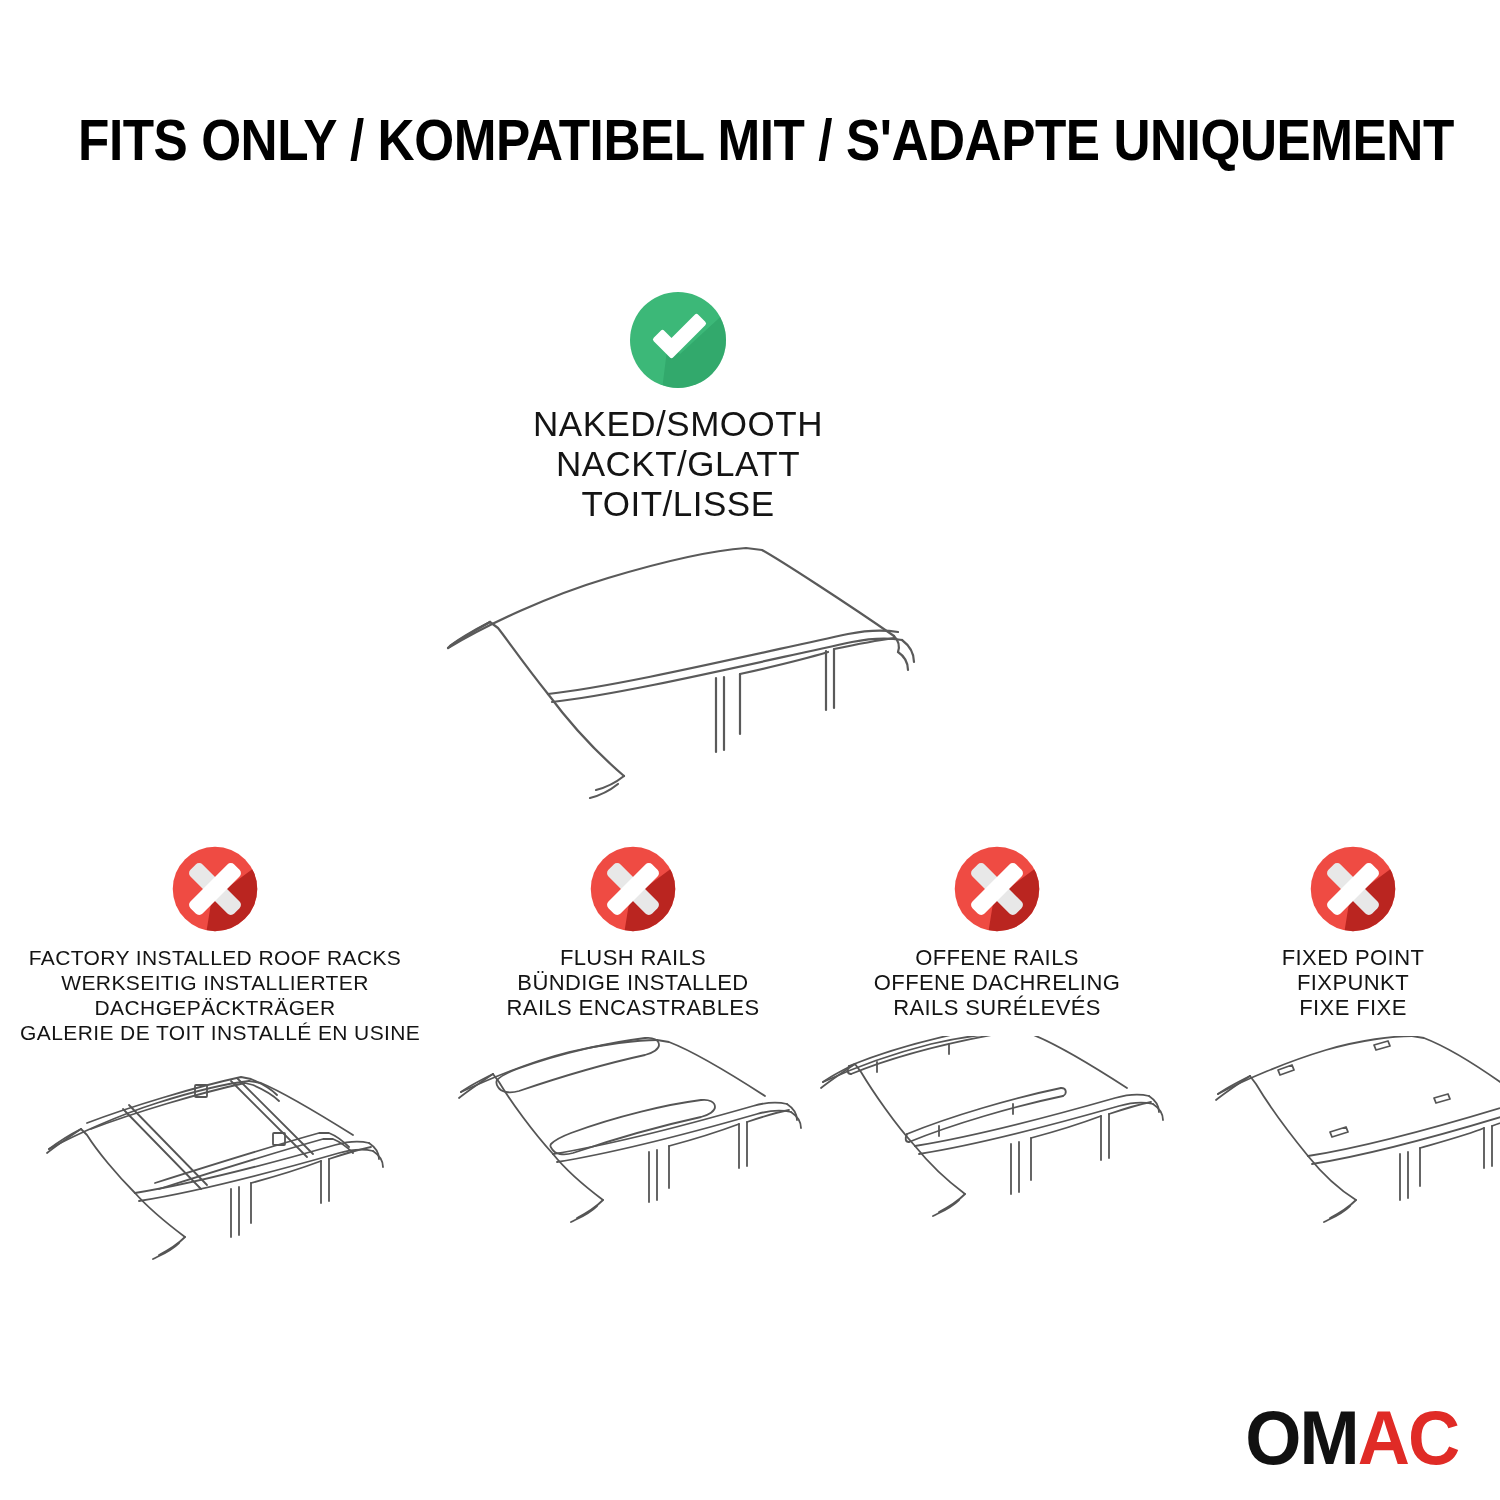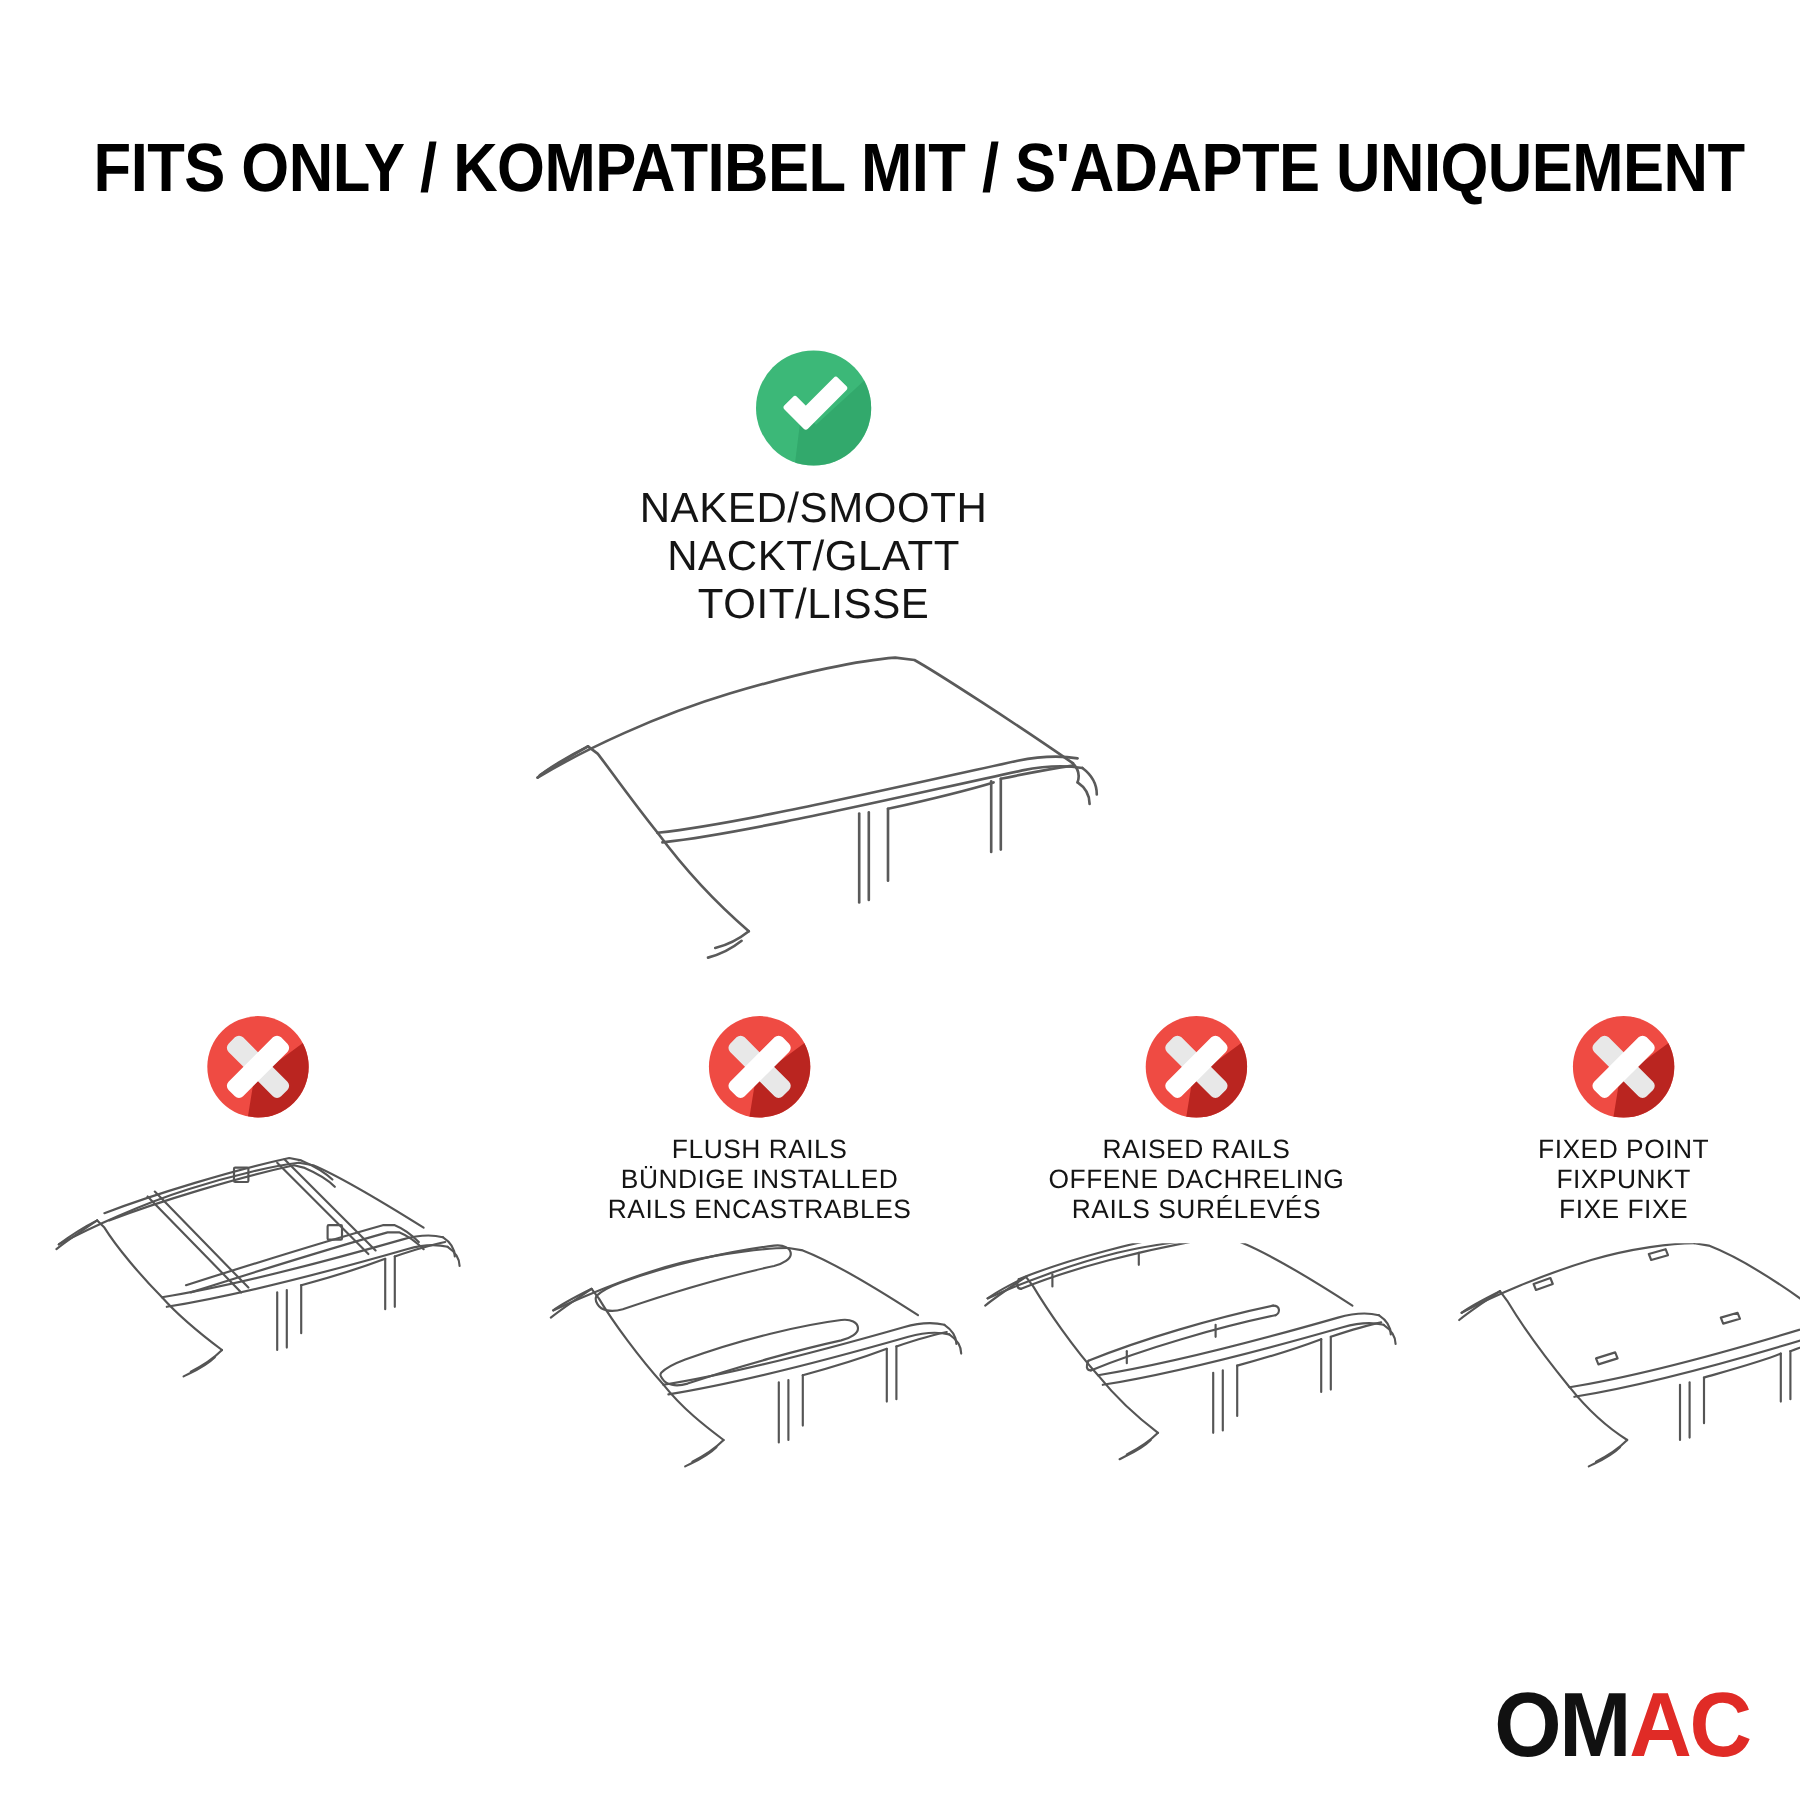--- a/index.html
+++ b/index.html
@@ -183,20 +183,26 @@
         </defs>
       <circle cx="50" cy="50" r="48" fill="#ef4b43"></circle>
       <g clip-path="url(#xc0)">
         <path d="M50 38 L62 50 L100 22 L100 100 L40 100 Z" fill="#b01e1a" opacity="0.85"></path>
       </g>
       <g stroke-linejoin="round" stroke-linecap="round">
         <path d="M32 26 L74 68 L68 74 L26 32 Z" fill="#e8e8e8" stroke="#e8e8e8" stroke-width="11"></path>
         <path d="M26 68 L68 26 L74 32 L32 74 Z" fill="#ffffff" stroke="#ffffff" stroke-width="11"></path>
       </g>
     </svg>
+    <div>
+      <div class="reject-label wide">FACTORY INSTALLED ROOF RACKS</div>
+      <div class="reject-label wide">WERKSEITIG INSTALLIERTER</div>
+      <div class="reject-label wide">DACHGEPÄCKTRÄGER</div>
+      <div class="reject-label wide">GALERIE DE TOIT INSTALLÉ EN USINE</div>
+    </div>
     <svg class="reject-art" width="360" height="200" viewBox="0 0 360 200">
       <g fill="none" stroke="#555555" stroke-width="1.8" stroke-linecap="round" stroke-linejoin="round">
 
         <path d="M14 88 C40 74 84 54 122 42 C160 30 196 22 214 20"></path>
         <path d="M214 20 L226 22 C250 32 286 54 318 74"></path>
         <path d="M14 88 C22 82 34 74 46 68"></path>
         <path d="M46 68 L52 74 C62 90 82 114 100 132"></path>
         <path d="M100 132 C116 150 134 164 150 176"></path>
 
         <path d="M100 132 C150 124 230 104 300 84 C314 80 326 80 334 82"></path>
@@ -297,21 +303,21 @@
       <circle cx="50" cy="50" r="48" fill="#ef4b43"></circle>
       <g clip-path="url(#xc2)">
         <path d="M50 38 L62 50 L100 22 L100 100 L40 100 Z" fill="#b01e1a" opacity="0.85"></path>
       </g>
       <g stroke-linejoin="round" stroke-linecap="round">
         <path d="M32 26 L74 68 L68 74 L26 32 Z" fill="#e8e8e8" stroke="#e8e8e8" stroke-width="11"></path>
         <path d="M26 68 L68 26 L74 32 L32 74 Z" fill="#ffffff" stroke="#ffffff" stroke-width="11"></path>
       </g>
     </svg>
     <div>
-      <div class="reject-label">RAISED RAILS</div>
+      <div class="reject-label">OFFENE RAILS</div>
       <div class="reject-label">OFFENE DACHRELING</div>
       <div class="reject-label">RAILS SURÉLEVÉS</div>
     </div>
     <svg class="reject-art" width="360" height="200" viewBox="0 0 360 200">
       <g fill="none" stroke="#555555" stroke-width="1.8" stroke-linecap="round" stroke-linejoin="round">
         <path d="M6 46 C32 34 74 18 114 8 C148 0 184 -4 202 -4"></path>
         <path d="M202 -4 L214 -2 C240 8 276 30 310 52"></path>
         <path d="M6 46 C14 40 26 34 38 28"></path>
         <path d="M38 28 L44 36 C56 56 78 88 98 110"></path>
         <path d="M98 110 C114 130 132 146 148 158"></path>

